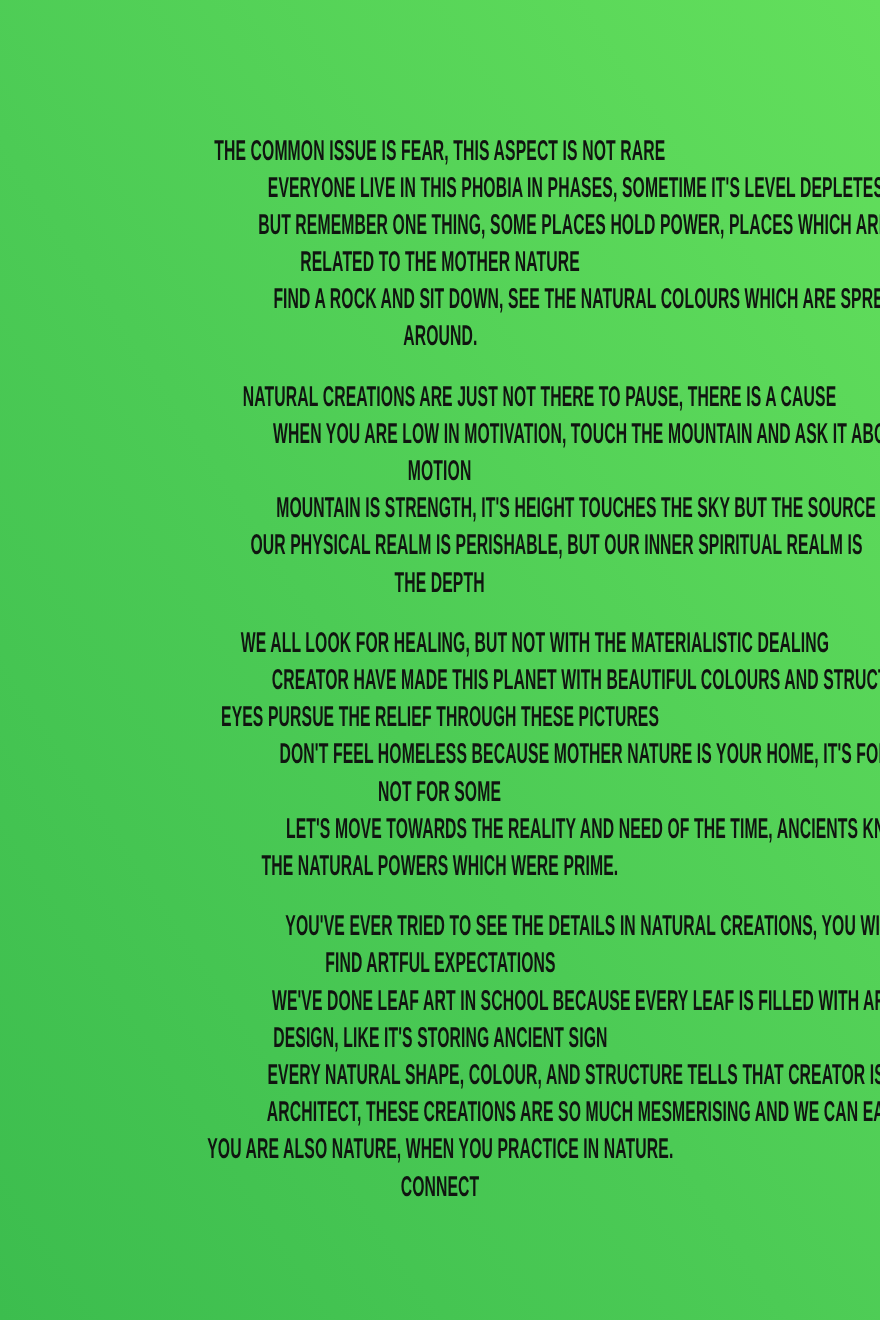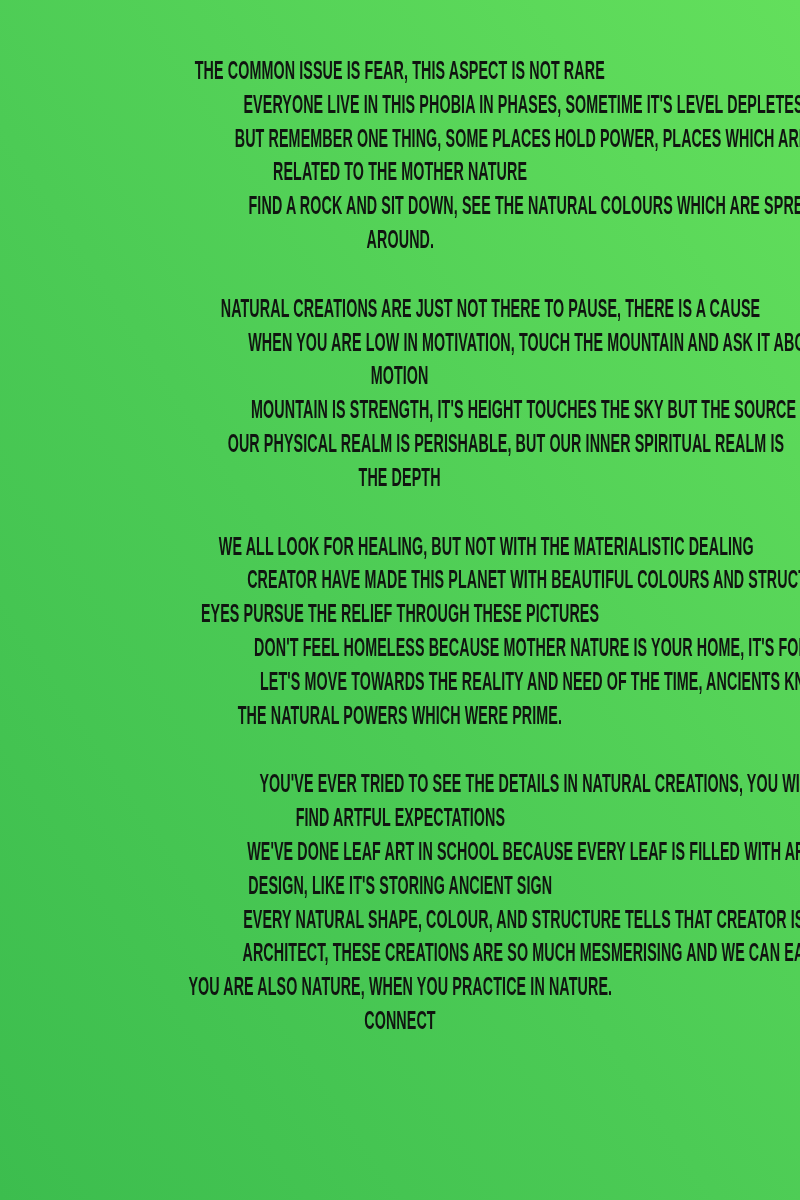--- a/index.html
+++ b/index.html
@@ -6,24 +6,24 @@
     margin: 0;
     padding: 0;
   }
   body {
     width: 800px;
     height: 1200px;
     overflow: hidden;
     background: linear-gradient(to top right, #3cbd4e 0%, #4ccb55 45%, #63df5c 100%);
   }
   .poem {
-    padding-top: 54px;
+    padding-top: 120px;
   }
   .stanza + .stanza {
-    margin-top: 35px; 
+    margin-top: 21px; 
   }
   .line {
     height: 33.8px;
     line-height: 33.8px;
     text-align: center;
     white-space: nowrap;
     font-family: "Liberation Sans", sans-serif;
     font-weight: 700;
     font-size: 26px;
     color: #101510;
@@ -56,20 +56,21 @@
     <div class="line"><span>MOUNTAIN IS STRENGTH, IT'S HEIGHT TOUCHES THE SKY BUT THE SOURCE STAYS IN</span></div>
     <div class="line"><span>OUR PHYSICAL REALM IS PERISHABLE, BUT OUR INNER SPIRITUAL REALM IS</span></div>
     <div class="line"><span>THE DEPTH</span></div>
   </section>
 
   <section class="stanza">
     <div class="line"><span>WE ALL LOOK FOR HEALING, BUT NOT WITH THE MATERIALISTIC DEALING</span></div>
     <div class="line"><span>CREATOR HAVE MADE THIS PLANET WITH BEAUTIFUL COLOURS AND STRUCTURES,</span></div>
     <div class="line"><span>EYES PURSUE THE RELIEF THROUGH THESE PICTURES</span></div>
     <div class="line"><span>DON'T FEEL HOMELESS BECAUSE MOTHER NATURE IS YOUR HOME, IT'S FOR ALL AND</span></div>
+    <div class="line"><span>NOT FOR SOME</span></div>
     <div class="line"><span>LET'S MOVE TOWARDS THE REALITY AND NEED OF THE TIME, ANCIENTS KNOWN ABOUT</span></div>
     <div class="line"><span>THE NATURAL POWERS WHICH WERE PRIME.</span></div>
   </section>
 
   <section class="stanza">
     <div class="line"><span>YOU'VE EVER TRIED TO SEE THE DETAILS IN NATURAL CREATIONS, YOU WILL GOING TO</span></div>
     <div class="line"><span>FIND ARTFUL EXPECTATIONS</span></div>
     <div class="line"><span>WE'VE DONE LEAF ART IN SCHOOL BECAUSE EVERY LEAF IS FILLED WITH ARTISTIC</span></div>
     <div class="line"><span>DESIGN, LIKE IT'S STORING ANCIENT SIGN</span></div>
     <div class="line"><span>EVERY NATURAL SHAPE, COLOUR, AND STRUCTURE TELLS THAT CREATOR IS THE</span></div>

